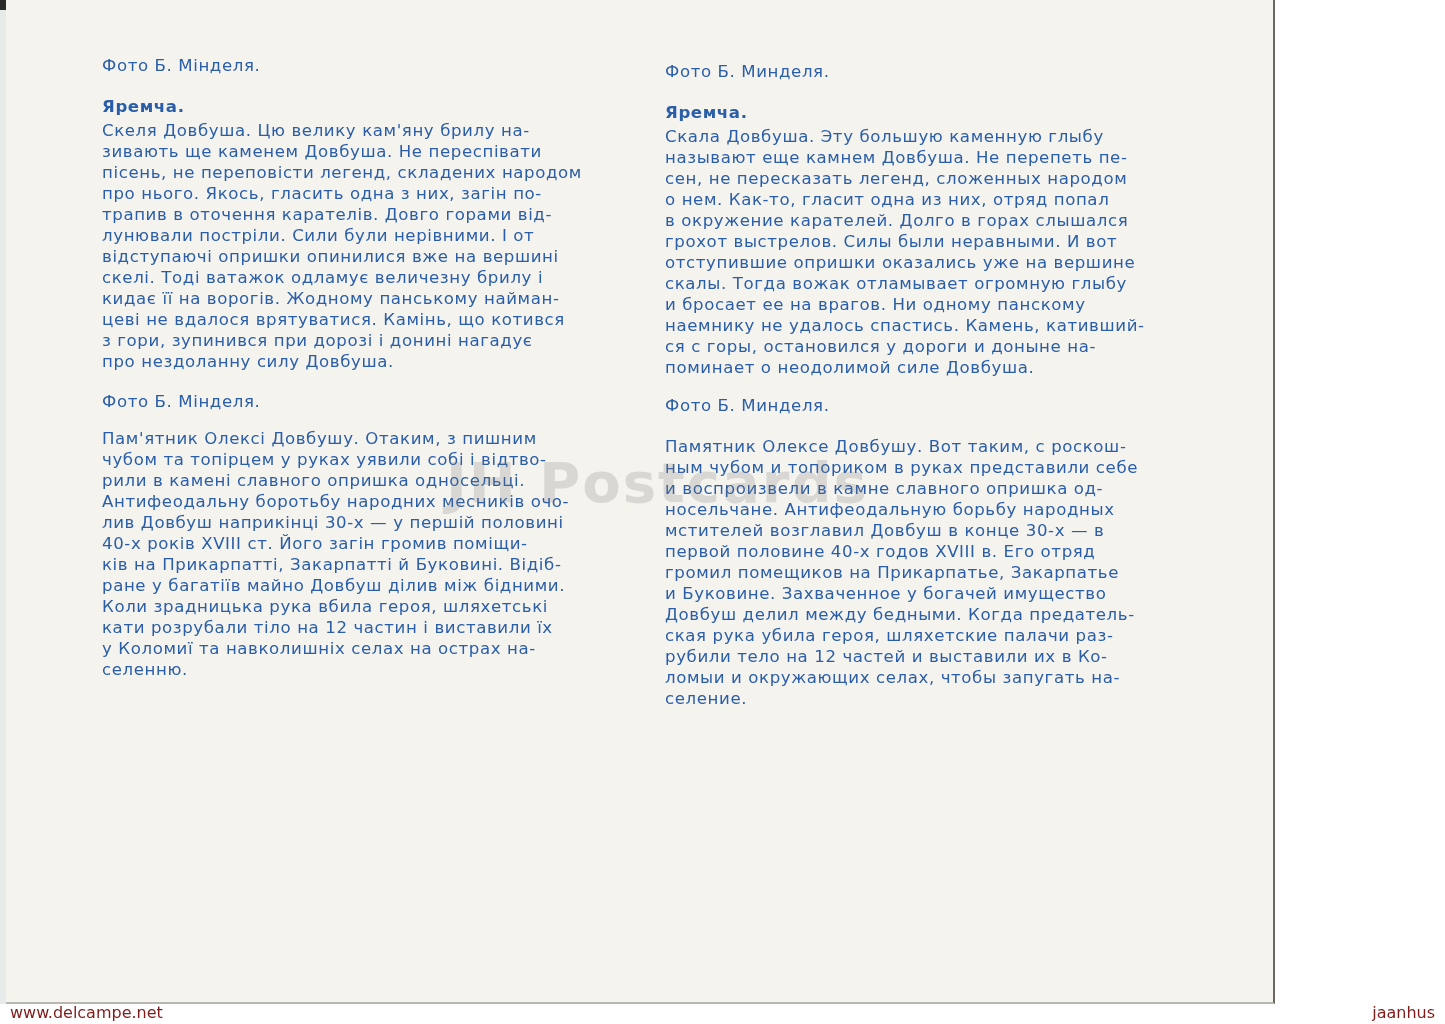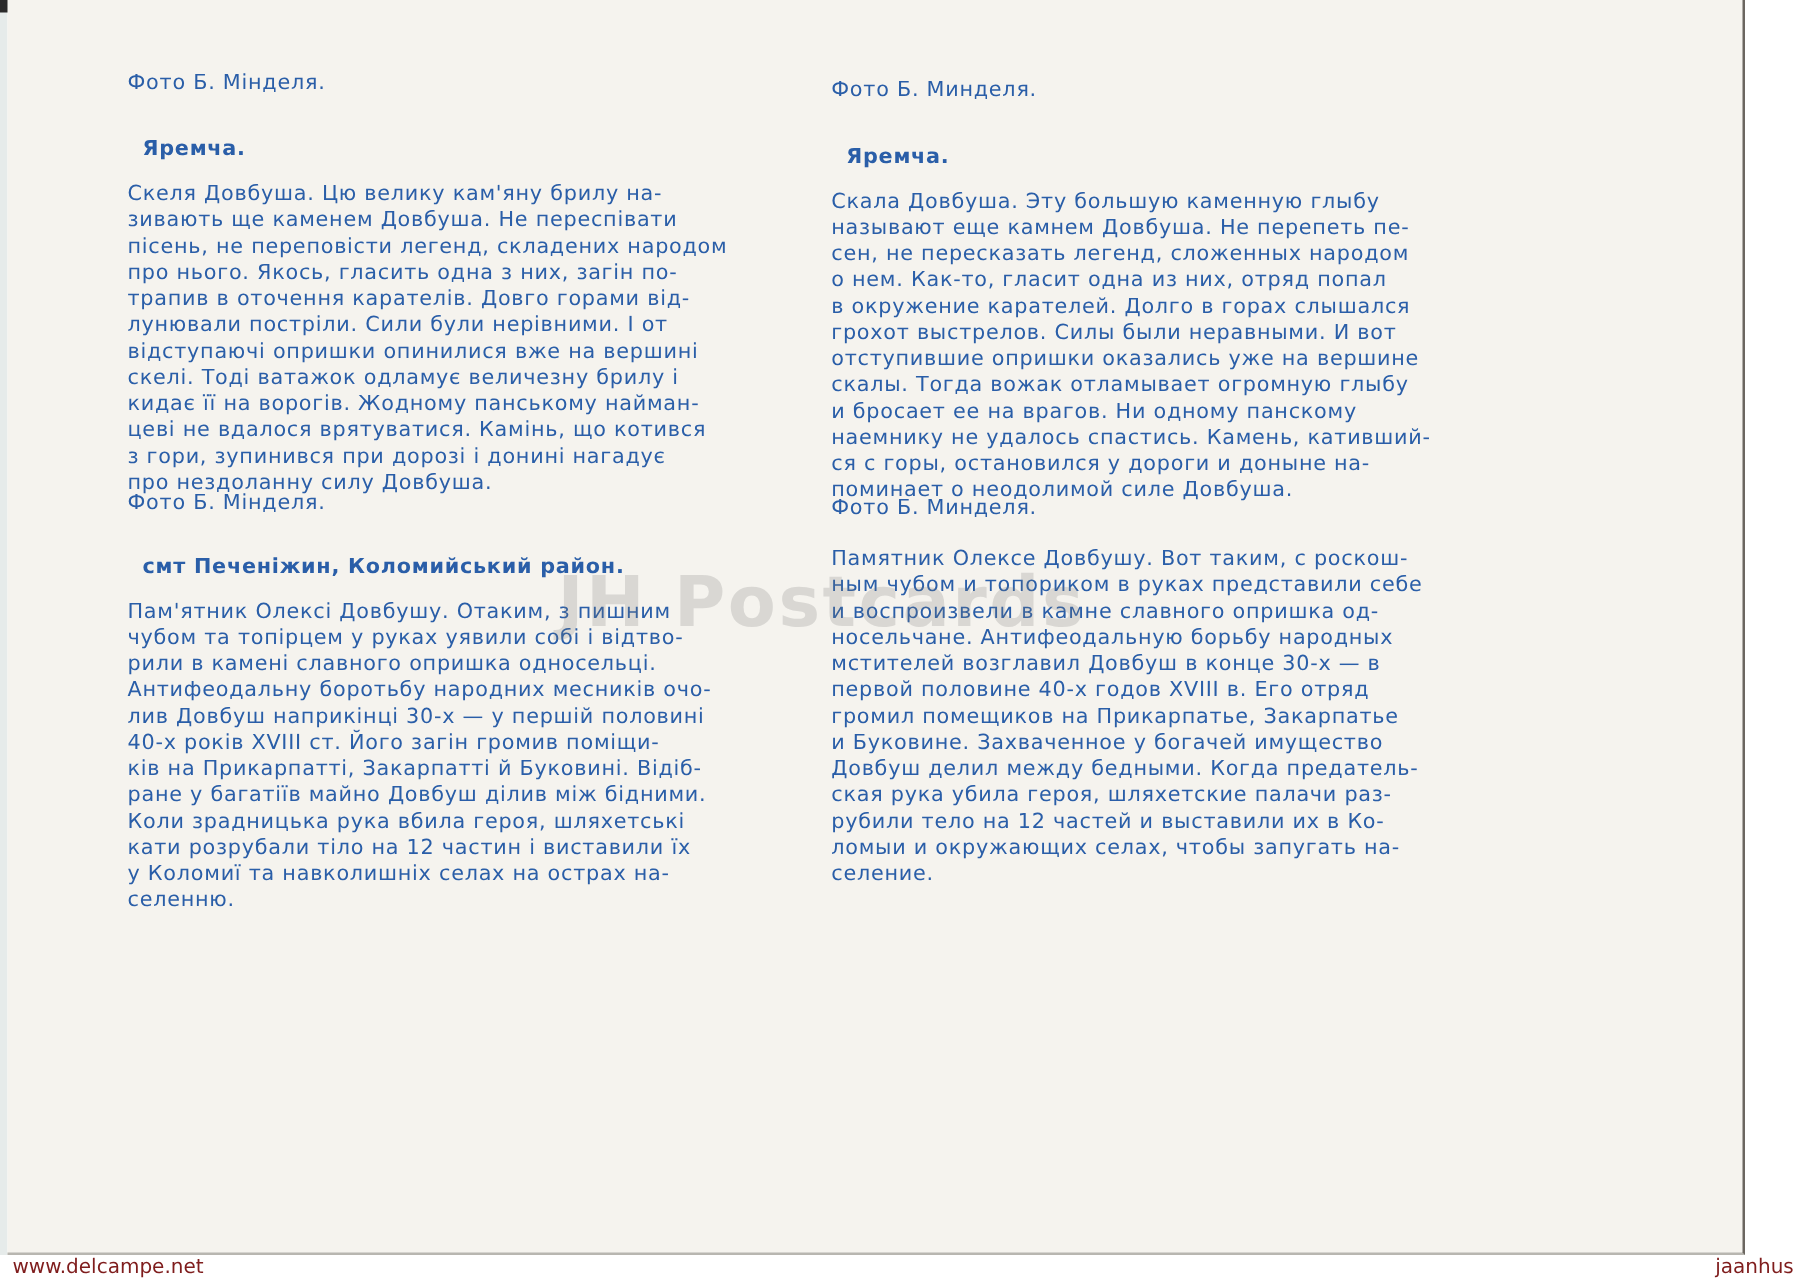--- a/index.html
+++ b/index.html
@@ -2,21 +2,21 @@
 <html><head>
   <meta charset="utf-8">
   <style>
     html, body { margin: 0; padding: 0; }
     body {
       width: 1445px; height: 1024px; position: relative; overflow: hidden;
       background: #ffffff;
       font-family: "DejaVu Sans", sans-serif;
     }
     .card {
-      position: absolute; left: 6px; top: 0; width: 1390px; height: 1004px;
+      position: absolute; left: 6px; top: 0; width: 1269px; height: 1004px;
       background: #f5f3ee;
       border-right: 2px solid #6b6660;
       border-bottom: 2px solid #b8b6b0;
       box-sizing: border-box;
     }
     .card-edge-left {
       position: absolute; left: 0; top: 0; width: 6px; height: 1004px;
       background: #e6ebea;
     }
     .card-top-shadow {
@@ -24,21 +24,21 @@
     }
     .column {
       position: absolute; top: 0; width: 540px;
       color: #2a5ea8;
       font-size: 16.6px;
       letter-spacing: 0.6px;
     }
     .col-left { left: 96px; }
     .col-right { left: 659px; }
     .credit { margin: 0; line-height: 28px; }
-    .heading { margin: 12px; font-weight: bold; line-height: 26px; }
+    .heading { margin: 0; font-weight: bold; line-height: 26px; }
     .body-text { margin: 0; line-height: 21px; text-align: justify; text-align-last: left; white-space: pre-line; }
     .section { position: absolute; left: 0; width: 540px; }
     .watermark {
       position: absolute; left: 440px; top: 450px;
       font-family: "DejaVu Sans", sans-serif;
       font-size: 56px; font-weight: bold; color: rgba(120,120,120,0.22);
       letter-spacing: 2px; pointer-events: none;
     }
     .footer-left, .footer-right {
       position: absolute; bottom: 2px; font-size: 16px; color: #7f1d1d;
@@ -71,21 +71,20 @@
 скелі. Тоді ватажок одламує величезну брилу і
 кидає її на ворогів. Жодному панському найман-
 цеві не вдалося врятуватися. Камінь, що котився
 з гори, зупинився при дорозі і донині нагадує
 про нездоланну силу Довбуша.</p>
     </div>
     <div class="section" style="top:388px;">
       <p class="credit">Фото Б. Мінделя.</p>
     </div>
     <div class="section" style="top:428px;">
-      <p class="heading">смт Печеніжин, Коломийський район.</p>
       <p class="body-text">Пам'ятник Олексі Довбушу. Отаким, з пишним
 чубом та топірцем у руках уявили собі і відтво-
 рили в камені славного опришка односельці.
 Антифеодальну боротьбу народних месників очо-
 лив Довбуш наприкінці 30-х — у першій половині
 40-х років XVIII ст. Його загін громив поміщи-
 ків на Прикарпатті, Закарпатті й Буковині. Відіб-
 ране у багатіїв майно Довбуш ділив між бідними.
 Коли зрадницька рука вбила героя, шляхетські
 кати розрубали тіло на 12 частин і виставили їх

